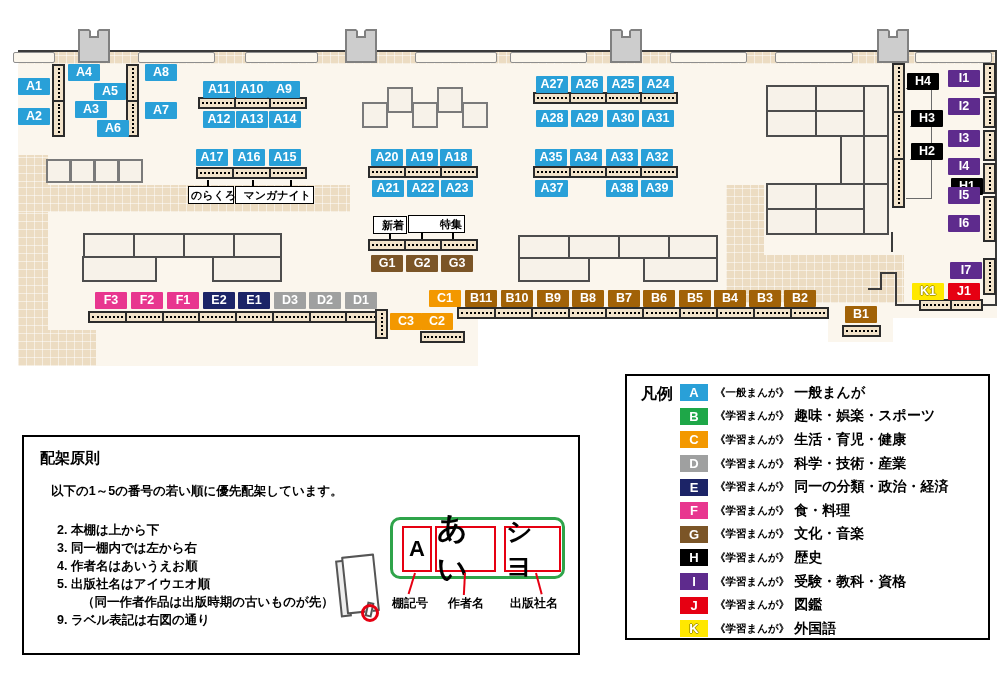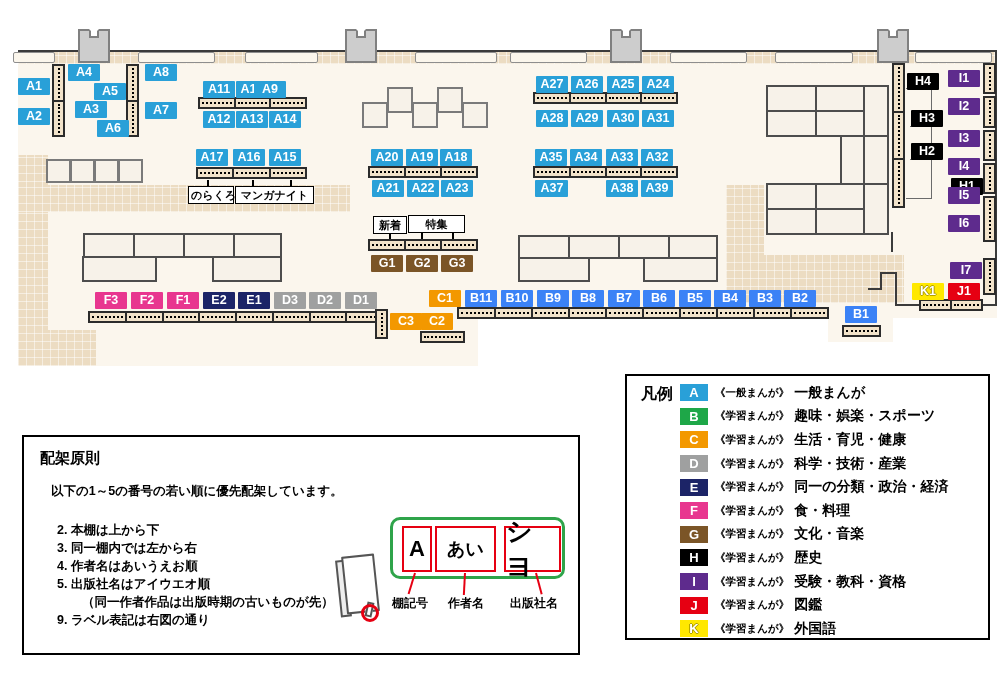--- a/index.html
+++ b/index.html
@@ -16,25 +16,25 @@
 .sq{position:absolute;background:#f7f2e9;border:2px solid #7a7a7a}
 .shelf-h{position:absolute;height:12px;display:flex}
 .shelf-h i{flex:1;background:#f2e3ca;border:2px solid #2b2b2b;position:relative}
 .shelf-h i+i{margin-left:-2px}
 .shelf-h i::after{content:"";position:absolute;left:2px;right:2px;top:50%;margin-top:-1px;border-top:2px dotted #000}
 .shelf-v{position:absolute;width:13px;display:flex;flex-direction:column}
 .shelf-v i{flex:1;background:#f2e3ca;border:2px solid #2b2b2b;position:relative}
 .shelf-v i+i{margin-top:-2px}
 .shelf-v i::after{content:"";position:absolute;top:2px;bottom:2px;left:50%;margin-left:-1px;border-left:2px dotted #000}
 .b{position:absolute;width:32px;height:17px;color:#fff;font-weight:bold;font-size:12.5px;line-height:17px;text-align:center;border-radius:1px}
-.cA{background:#29a0d8}.cB{background:#3b82f6}.cC{background:#f39800}.cD{background:#9fa0a0}
+.cA{background:#29a0d8}.cB{background:#a16207}.cC{background:#f39800}.cD{background:#9fa0a0}
 .cE{background:#1c2467}.cF{background:#e8368f}.cG{background:#7b5527}.cH{background:#000}
 .cI{background:#5e2b8d}.cJ{background:#e60012}
 .cK{background:#ffe800;color:#fff;text-shadow:-1px 0 #b0a000,1px 0 #b0a000,0 -1px #b0a000,0 1px #b0a000}
-.callout{position:absolute;background:#fff;border:1.5px solid #000;font-weight:bold;font-size:11px;line-height:14px;padding:1px 2px;white-space:nowrap;text-align:center;color:#000}
+.callout{position:absolute;background:#fff;border:1.5px solid #000;font-weight:bold;font-size:11px;line-height:14px;padding:1px 2px;white-space:nowrap;text-align:right;color:#000}
 .tail{position:absolute;width:2px;background:#000}
 .legendbox{position:absolute;left:625px;top:374px;width:365px;height:266px;border:2px solid #000;background:#fff}
 .ltitle{position:absolute;left:14px;top:8px;font-size:16px;font-weight:bold}
 .lrows{position:absolute;top:5px;left:0;right:0}
 .lrow{display:flex;align-items:center;height:23.6px;padding-left:53px}
 .chip{width:28px;height:17px;color:#fff;font-weight:bold;font-size:13px;line-height:17px;text-align:center;margin-right:7px;flex:none}
 .kout{color:#fff;text-shadow:-1px 0 #b0a000,1px 0 #b0a000,0 -1px #b0a000,0 1px #b0a000}
 .lcat{font-size:10.5px;font-weight:bold}
 .llab{font-size:14px;font-weight:bold;margin-left:5px}
 .prin{position:absolute;left:22px;top:435px;width:558px;height:220px;border:2px solid #000;background:#fff}
@@ -251,21 +251,21 @@
 <div class="b cA" style="left:18px;top:78px">A1</div>
 <div class="b cA" style="left:18px;top:108px">A2</div>
 <div class="b cA" style="left:68px;top:64px">A4</div>
 <div class="b cA" style="left:94px;top:83px">A5</div>
 <div class="b cA" style="left:75px;top:101px">A3</div>
 <div class="b cA" style="left:97px;top:120px">A6</div>
 <div class="b cA" style="left:145px;top:64px">A8</div>
 <div class="b cA" style="left:145px;top:102px">A7</div>
 <div class="b cA" style="left:203px;top:81px">A11</div>
 <div class="b cA" style="left:236px;top:81px">A10</div>
-<div class="b cA" style="left:254px;top:81px">A9</div>
+<div class="b cA" style="left:268px;top:81px">A9</div>
 <div class="b cA" style="left:203px;top:111px">A12</div>
 <div class="b cA" style="left:236px;top:111px">A13</div>
 <div class="b cA" style="left:269px;top:111px">A14</div>
 <div class="b cA" style="left:196px;top:149px">A17</div>
 <div class="b cA" style="left:233px;top:149px">A16</div>
 <div class="b cA" style="left:269px;top:149px">A15</div>
 <div class="b cA" style="left:371px;top:149px">A20</div>
 <div class="b cA" style="left:406px;top:149px">A19</div>
 <div class="b cA" style="left:440px;top:149px">A18</div>
 <div class="b cA" style="left:372px;top:180px">A21</div>
@@ -399,21 +399,21 @@
 
   <div class="book">
     <div class="bspine"></div>
     <div class="bcover"></div>
     <div class="btag"></div>
     <div class="bcirc"></div>
   </div>
 
   <div class="gbox"></div>
   <div class="rbox" style="left:378px;width:30px;font-size:22px">A</div>
-  <div class="rbox" style="left:411px;width:61px;font-size:18px">あい</div>
+  <div class="rbox" style="left:411px;width:61px;font-size:30px">あい</div>
   <div class="rbox" style="left:480px;width:57px;font-size:26px">シヨ</div>
   <div class="rl" style="left:390px;transform:rotate(17deg)"></div>
   <div class="rl" style="left:440px;transform:rotate(3deg)"></div>
   <div class="rl" style="left:511px;transform:rotate(-15deg)"></div>
   <div class="pcap" style="left:368px">棚記号</div>
   <div class="pcap" style="left:424px">作者名</div>
   <div class="pcap" style="left:486px">出版社名</div>
 </div>
 
 </body></html>

